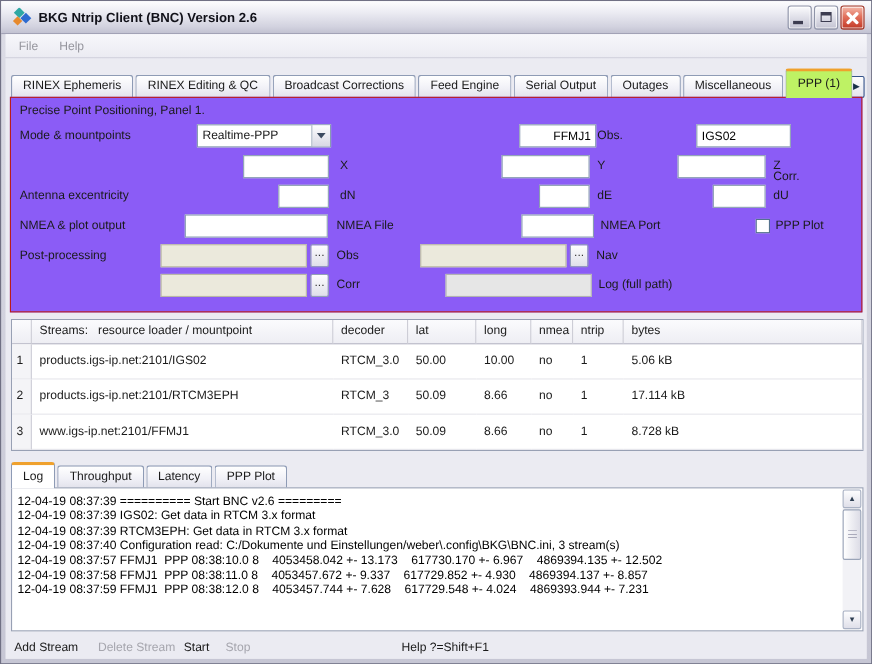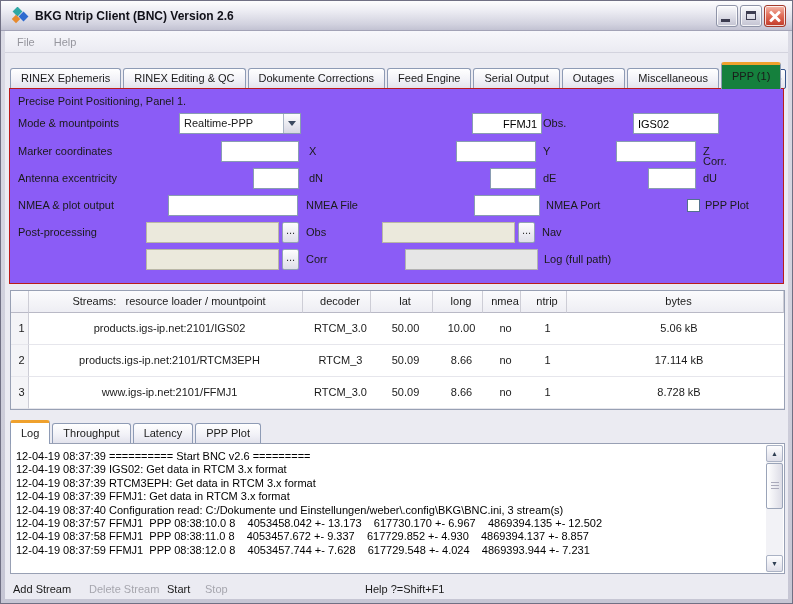--- a/index.html
+++ b/index.html
@@ -31,42 +31,42 @@
     background:linear-gradient(180deg,#f7f7fb,#ebebf2);border-bottom:1px solid #d3d3de;color:#96969e;}
   .menu-item{display:inline-block;padding:0 8px;line-height:22px;}
   .menu-item:first-child{margin-left:4px;}
   
   .client{position:absolute;left:4px;right:4px;top:52px;bottom:4px;background:#ebebf2;}
   
   .tabbar{position:absolute;left:5px;top:9px;right:2px;height:27px;}
   .tab{position:relative;float:left;margin:6px 2px 0 0;height:21px;line-height:19px;padding:0 10px;
     background:linear-gradient(180deg,#ffffff,#f1f1f7 55%,#e1e1eb);
     border:1px solid #8e9bb5;border-bottom:none;border-radius:3px 3px 0 0;cursor:default;}
-  .tab.active{margin-top:0;height:27px;line-height:23px;background:#15803d;
+  .tab.active{margin-top:0;height:27px;line-height:23px;background:#bef264;
     border-top:3px solid #efa12d;z-index:3;}
   .arrow-btn{position:absolute;top:7px;width:15px;height:20px;text-align:center;line-height:18px;font-size:8px;color:#18304a;
     background:linear-gradient(180deg,#fdfdfe,#e4e4ee);border:1px solid #35538a;border-radius:2px;}
   .arrow-btn.left{right:17px;} .arrow-btn.right{right:0;}
   
   .panel{position:absolute;left:4px;top:35px;width:775px;height:196px;background:#8b5cf6;
     border:1px solid #b91c1c;z-index:2;}
   .panel .lbl{position:absolute;line-height:21px;white-space:nowrap;}
   .inp{position:absolute;height:21px;border:1px solid #899cb2;background:#fff;padding:0 4px;font:11px "Liberation Sans",sans-serif;line-height:19px;}
   .inp.disabled{background:#ebe9dc;border-color:#b9b7a6;}
   .inp.disabled.gray{background:#e6e6e6;border-color:#b2b2b2;}
   .combo{position:absolute;height:21px;border:1px solid #899cb2;background:#fff;}
   .combo .val{position:absolute;left:4px;top:0;line-height:19px;}
   .combo .cbtn{position:absolute;right:0;top:0;width:17px;height:19px;background:linear-gradient(180deg,#fdfdfe,#d8d8e4);border-left:1px solid #a9b4c4;}
   .combo .cbtn::after{content:"";position:absolute;left:4px;top:7px;border:4px solid transparent;border-top:5px solid #3c4a60;}
   .dots{position:absolute;width:17px;height:21px;text-align:center;line-height:15px;
     background:linear-gradient(180deg,#fdfdfe,#dfdfe9);border:1px solid #93a2b4;border-radius:2px;color:#333;}
   .checkbox{position:absolute;width:13px;height:13px;background:#fff;border:1px solid #54718e;}
   
   .streams{position:absolute;left:5px;top:237px;width:775px;height:120px;background:#fff;border:1px solid #98a0b4;}
-  .trow{display:grid;grid-template-columns:18px 274px 68px 62px 50px 38px 46px auto;text-align:center;}
+  .trow{display:grid;grid-template-columns:18px 274px 68px 62px 50px 38px 46px auto;}
   .trow.head{height:22px;line-height:21px;background:linear-gradient(180deg,#fbfbfd,#ededf3);}
   .trow.head > div{border-right:1px solid #cdcdd6;border-bottom:1px solid #b9b9c6;padding-left:7px;white-space:pre;overflow:hidden;}
   .trow.body{height:32px;line-height:31px;}
   .trow.body > div{padding-left:7px;border-bottom:1px solid #e6e6ec;white-space:nowrap;overflow:hidden;}
   .trow.body > div.numcell{background:#f4f4f7;border-right:1px solid #cdcdd6;padding-left:4px;}
   
   .btabbar{position:absolute;left:5px;top:367px;height:24px;right:2px;}
   .btabbar .tab{margin-top:3px;}
   .btabbar .tab.active{margin-top:0;height:24px;line-height:21px;background:#ffffff;}
   
@@ -114,21 +114,21 @@
   <div class="menubar">
     <span class="menu-item">File</span>
     <span class="menu-item">Help</span>
   </div>
 
   <div class="client">
 
     <div class="tabbar">
       <div class="tab">RINEX Ephemeris</div>
       <div class="tab">RINEX Editing &amp; QC</div>
-      <div class="tab">Dokumente Corrections</div>
+      <div class="tab">Broadcast Corrections</div>
       <div class="tab">Feed Engine</div>
       <div class="tab">Serial Output</div>
       <div class="tab">Outages</div>
       <div class="tab">Miscellaneous</div>
       <div class="tab active">PPP (1)</div>
       <div class="arrow-btn left"><span>◀</span></div>
       <div class="arrow-btn right"><span>▶</span></div>
     </div>
 
     <div class="panel">
@@ -137,21 +137,20 @@
       <div class="lbl" style="left:8px;top:24px;">Mode &amp; mountpoints</div>
       <div class="combo" style="left:169px;top:24px;width:122px;">
         <span class="val">Realtime-PPP</span>
         <span class="cbtn"></span>
       </div>
       <input class="inp" style="left: 462px; top: 24px; width: 70px; padding-left: 30px;" value="FFMJ1">
       <div class="lbl" style="left:533px;top:24px;">Obs.</div>
       <input class="inp" style="left: 623px; top: 24px; width: 86px;" value="IGS02">
       <div class="lbl" style="left:693px;top:24px;margin-top:38px;">Corr.</div>
 
-      <div class="lbl" style="left:8px;top:52px;">Marker coordinates</div>
       <input class="inp" style="left: 211px; top: 52px; width: 78px;">
       <div class="lbl" style="left:299px;top:52px;">X</div>
       <input class="inp" style="left: 446px; top: 52px; width: 80px;">
       <div class="lbl" style="left:533px;top:52px;">Y</div>
       <input class="inp" style="left: 606px; top: 52px; width: 80px;">
       <div class="lbl" style="left:693px;top:52px;">Z</div>
 
       <div class="lbl" style="left:8px;top:79px;">Antenna excentricity</div>
       <input class="inp" style="left: 243px; top: 79px; width: 46px;">
       <div class="lbl" style="left:299px;top:79px;">dN</div>
@@ -231,21 +230,20 @@
       <div class="tab">Throughput</div>
       <div class="tab">Latency</div>
       <div class="tab">PPP Plot</div>
     </div>
 
     <div class="logbox">
       <div class="loglines">
         <div class="logline">12-04-19 08:37:39 ========== Start BNC v2.6 =========</div>
         <div class="logline">12-04-19 08:37:39 IGS02: Get data in RTCM 3.x format</div>
         <div class="logline">12-04-19 08:37:39 RTCM3EPH: Get data in RTCM 3.x format</div>
-        <div class="logline">12-04-19 08:37:39 FFMJ1: Get data in RTCM 3.x format</div>
         <div class="logline">12-04-19 08:37:40 Configuration read: C:/Dokumente und Einstellungen/weber\.config\BKG\BNC.ini, 3 stream(s)</div>
         <div class="logline">12-04-19 08:37:57 FFMJ1  PPP 08:38:10.0 8    4053458.042 +- 13.173    617730.170 +- 6.967    4869394.135 +- 12.502</div>
         <div class="logline">12-04-19 08:37:58 FFMJ1  PPP 08:38:11.0 8    4053457.672 +- 9.337    617729.852 +- 4.930    4869394.137 +- 8.857</div>
         <div class="logline">12-04-19 08:37:59 FFMJ1  PPP 08:38:12.0 8    4053457.744 +- 7.628    617729.548 +- 4.024    4869393.944 +- 7.231</div>
       </div>
       <div class="vscroll">
         <div class="sbtn up"><span>▲</span></div>
         <div class="thumb"></div>
         <div class="sbtn down"><span>▼</span></div>
       </div>

